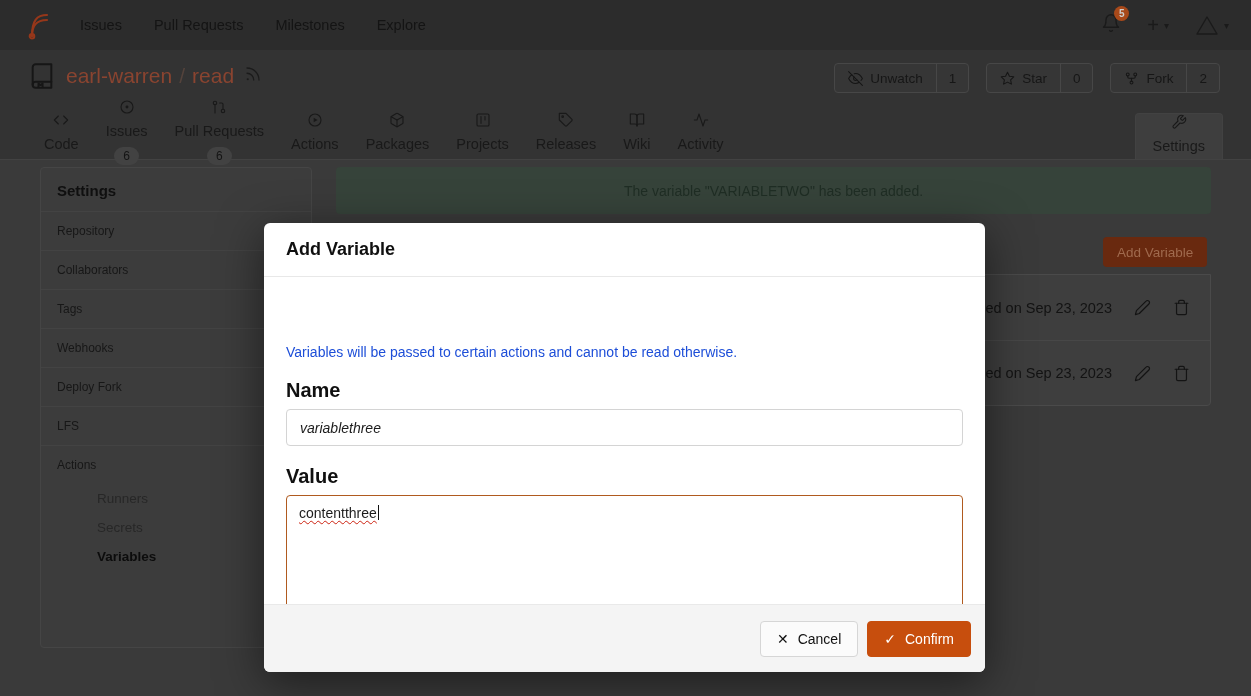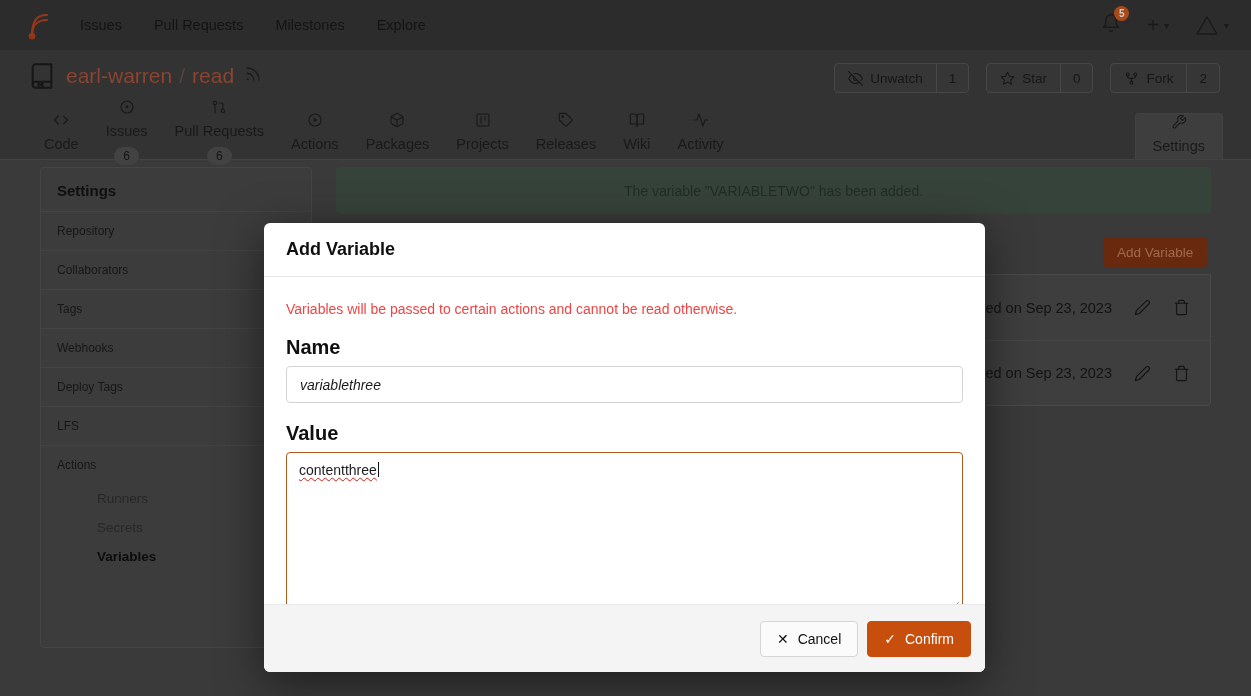--- a/index.html
+++ b/index.html
@@ -66,21 +66,21 @@
   .row-date { font-size:14.5px; color:#131313; }
   .icon-btn { background:none; border:none; cursor:pointer; color:#141414; display:flex; }
   .icon-btn svg { width:17px; height:17px; }
 
   
   .modal { position:absolute; left:264px; top:223px; width:721px; height:449px; background:#ffffff;
            border-radius:6px; box-shadow:0 10px 45px rgba(0,0,0,0.5); z-index:10; }
   .modal-header { height:54px; display:flex; align-items:center; padding:0 22px;
                   border-bottom:1px solid #e8e8e8; font-size:18px; font-weight:bold; color:#101010; }
   .modal-body { padding:24px 22px 0; }
-  .modal-desc { font-size:14px; color:#ef4444; }
+  .modal-desc { font-size:14px; color:#1d4ed8;margin-top:43px; }
   .field-label { font-size:20px; font-weight:bold; color:#101010; margin-top:19px; }
   .text-input { width:100%; height:37px; margin-top:7px; border:1px solid #d4d4d4; border-radius:4px;
                 padding:0 13px; font-size:14px; color:#1c1c1c; font-family:"Liberation Sans", sans-serif;
                 background:#fff; outline:none;font-style:italic; }
   .value-area { position:relative; width:100%; height:164px; margin-top:7px; border:1.5px solid #b05a1f;
                 border-radius:4px; padding:9px 12px; font-size:14px; color:#1c1c1c; background:#fff; cursor:text; }
   .misspelled { text-decoration-line:underline; text-decoration-style:wavy;
                 text-decoration-color:#cc2211; text-decoration-thickness:1px; text-underline-offset:2px; }
   .text-caret { display:inline-block; width:1.5px; height:15px; background:#111; vertical-align:-2px; margin-left:1px; }
   .resize-handle { position:absolute; right:2px; bottom:2px; width:13px; height:13px; color:#9a9a9a; }
@@ -269,21 +269,21 @@
   <div class="banner">
     <span>The variable "VARIABLETWO" has been added.</span>
   </div>
 
   <div class="sidebar">
     <div class="sidebar-title">Settings</div>
     <div class="sidebar-item">Repository</div>
     <div class="sidebar-item">Collaborators</div>
     <div class="sidebar-item">Tags</div>
     <div class="sidebar-item">Webhooks</div>
-    <div class="sidebar-item">Deploy Tags</div>
+    <div class="sidebar-item">Deploy Fork</div>
     <div class="sidebar-item">LFS</div>
     <div class="sidebar-item">Actions</div>
     <div class="sidebar-subitem">Runners</div>
     <div class="sidebar-subitem">Secrets</div>
     <div class="sidebar-subitem active">Variables</div>
   </div>
 
   <button class="add-var-btn">Add Variable</button>
   <div class="rows-box">
     <div class="var-row">

